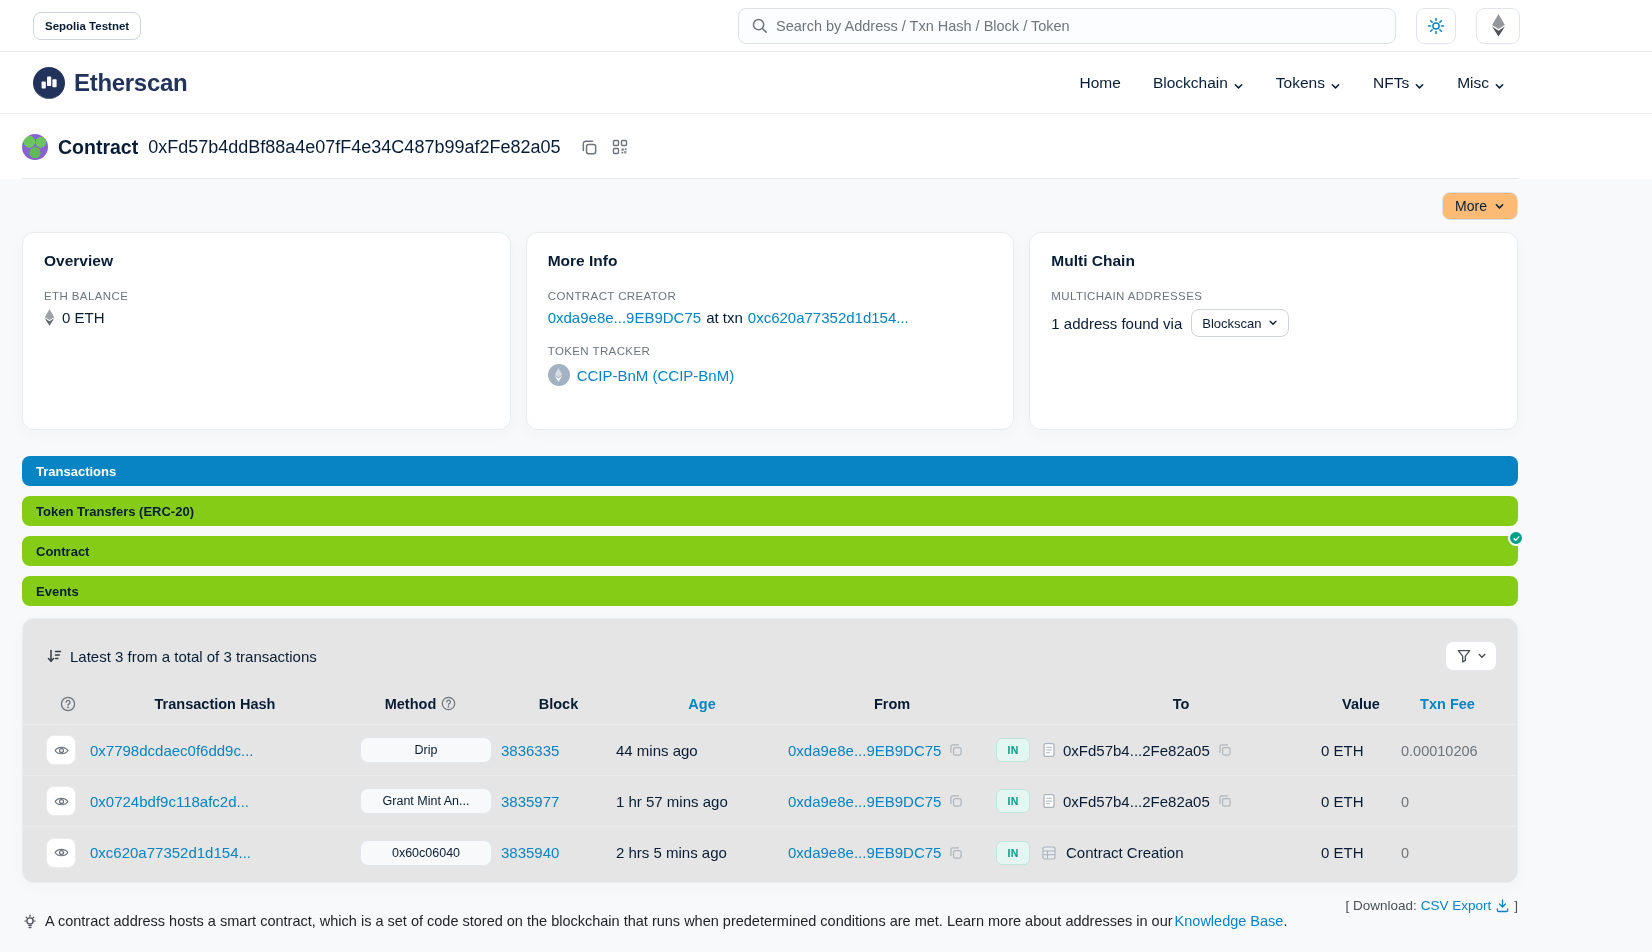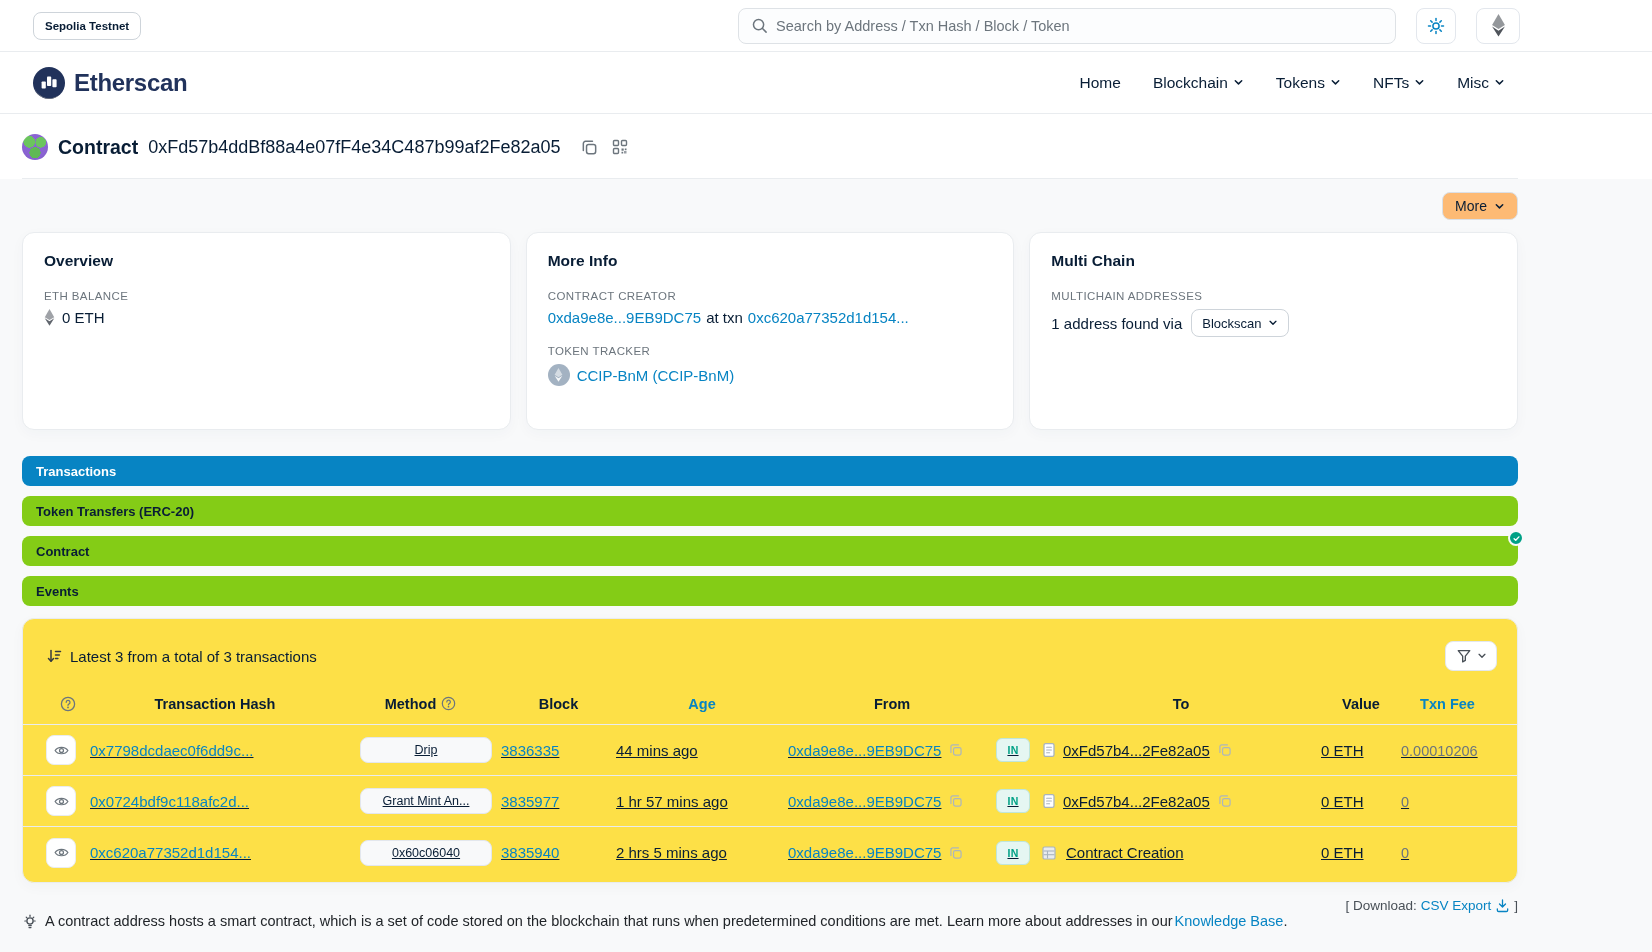--- a/index.html
+++ b/index.html
@@ -37,21 +37,21 @@
   }
 
   
   .navbar {
     height: 62px; background: #fff; border-bottom: 1px solid #e9ecef;
     display: flex; align-items: center; padding: 0 147px 0 33px;
   }
   .brand { display: flex; align-items: center; gap: 9px; cursor: pointer; }
   .brand-name { font-size: 24px; font-weight: 600; color: #21325b; letter-spacing: -0.3px; }
   .navlinks { margin-left: auto; display: flex; align-items: center; gap: 32px; }
-  .navitem { display: flex; align-items: center; gap: 5px; font-size: 15.5px; color: #081d35; cursor: pointer; }
+  .navitem { display: flex; align-items: flex-end; gap: 5px; font-size: 15.5px; color: #081d35; cursor: pointer; }
 
   
   .page-head { padding: 20px 0 18px; display: flex; align-items: center; gap: 10px; background: #fff; }
   .avatar {
     width: 26px; height: 26px; border-radius: 50%;
     background:
       radial-gradient(circle at 28% 30%, #6bc45e 0 22%, transparent 23%),
       radial-gradient(circle at 72% 32%, #6bc45e 0 20%, transparent 21%),
       radial-gradient(circle at 50% 72%, #5fb955 0 24%, transparent 25%),
       radial-gradient(circle at 50% 45%, #8a63d2 0 60%, #7a55c4 100%);
@@ -103,37 +103,37 @@
   }
   .tab.active { background: #0784c3; color: #fff; }
   .tab .verify {
     position: absolute; top: -6px; right: -6px; width: 16px; height: 16px;
     background: #00a186; border: 2px solid #f8f9fa; border-radius: 50%;
     display: flex; align-items: center; justify-content: center; color: #fff;
   }
 
   
   .txcard {
-    margin-top: 12px; background: #fde047; border: 1px solid #e9ecef; border-radius: 12px;
+    margin-top: 12px; background: #e5e5e5; border: 1px solid #e9ecef; border-radius: 12px;
     box-shadow: 0 4px 14px rgba(33,50,91,.03); padding-bottom: 4px;
   }
   .tx-top { display: flex; align-items: center; justify-content: space-between; padding: 22px 20px 12px 23px; }
   .tx-summary { display: flex; align-items: center; gap: 8px; font-size: 15px; color: #081d35; }
   .btn-filter {
     background: #fff; border: 1px solid #e3e7ed; border-radius: 8px; height: 30px; width: 52px;
     display: flex; align-items: center; justify-content: center; gap: 5px; cursor: pointer; color: #495057;
   }
   .tgrid {
     display: grid;
     grid-template-columns: 44px 250px 161px 115px 172px 208px 45px 280px 80px 1fr;
     align-items: center; padding: 0 23px;
   }
   .thead { height: 42px; border-bottom: 1px solid #e9ecef; font-size: 14.5px; font-weight: bold; }
   .thead .hcell { display: flex; align-items: center; gap: 5px; justify-content: center; }
-  .trow { height: 51px; border-bottom: 1px solid #e9ecef; font-size: 15px; text-decoration: underline; }
+  .trow { height: 51px; border-bottom: 1px solid #e9ecef; font-size: 15px; }
   .trow:last-child { border-bottom: none; }
   .eyebtn {
     width: 30px; height: 30px; border: 1px solid #e9ecef; border-radius: 8px; background: #fff;
     display: flex; align-items: center; justify-content: center; color: #6c757d; cursor: pointer;
   }
   .cell-flex { display: flex; align-items: center; gap: 6px; min-width: 0; }
   .method-pill {
     width: 132px; height: 26px; background: #f8f9fa; border: 1px solid #e3e7ed; border-radius: 8px;
     font-size: 12.5px; color: #081d35; display: flex; align-items: center; justify-content: center;
     margin-left: 20px; white-space: nowrap; overflow: hidden; cursor: default;

